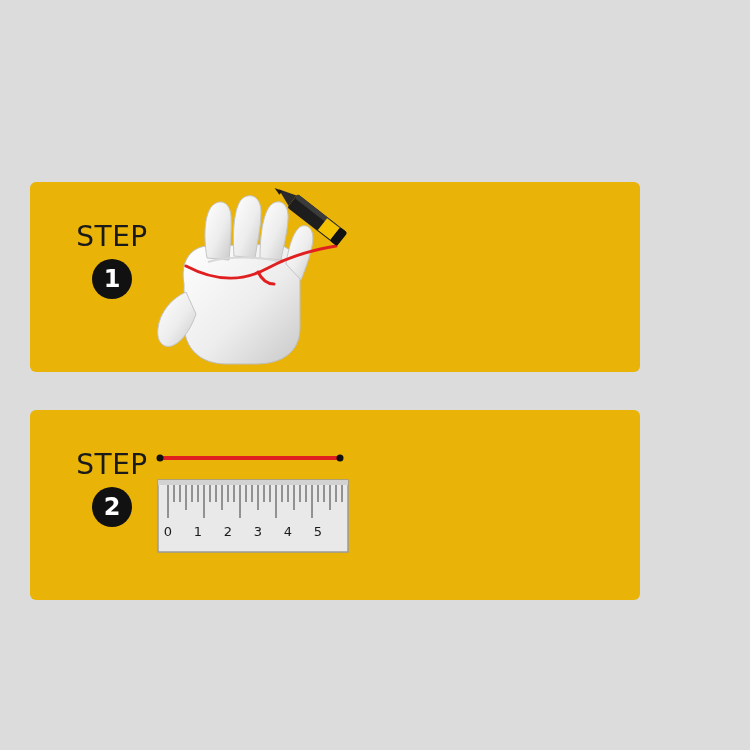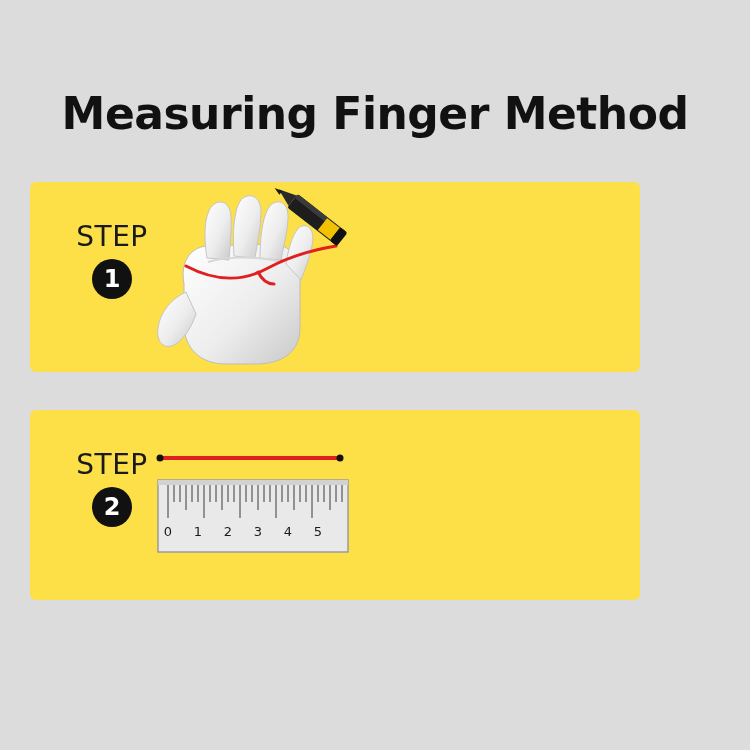--- a/index.html
+++ b/index.html
@@ -28,21 +28,21 @@
     font-size: 44px;
     font-weight: bold;
     letter-spacing: -0.5px;
     color: #111111;
     font-family: "DejaVu Sans", sans-serif;
   }
   .card {
     position: absolute;
     left: 30px;
     width: 610px;
-    background: #fde047;
+    background: #eab308;
     border-radius: 6px;
   }
   .card-1 { top: 182px; height: 190px; }
   .card-2 { top: 410px; height: 190px; }
 
   .step-block {
     position: absolute;
     left: 32px;
     top: 38px;
     width: 100px;
@@ -93,21 +93,20 @@
   }
   .desc-2 {
     top: 42px;
   }
 </style>
 </head>
 <body>
 
 <div class="page">
 
-  <div class="title">Measuring Finger Method</div>
 
   <div class="card card-1">
 
     <div class="step-block">
       <div class="step-word">STEP</div>
       <div class="step-badge">1</div>
     </div>
 
     <div class="art">
       <svg width="210" height="180" viewBox="0 0 210 180" xmlns="http://www.w3.org/2000/svg">

